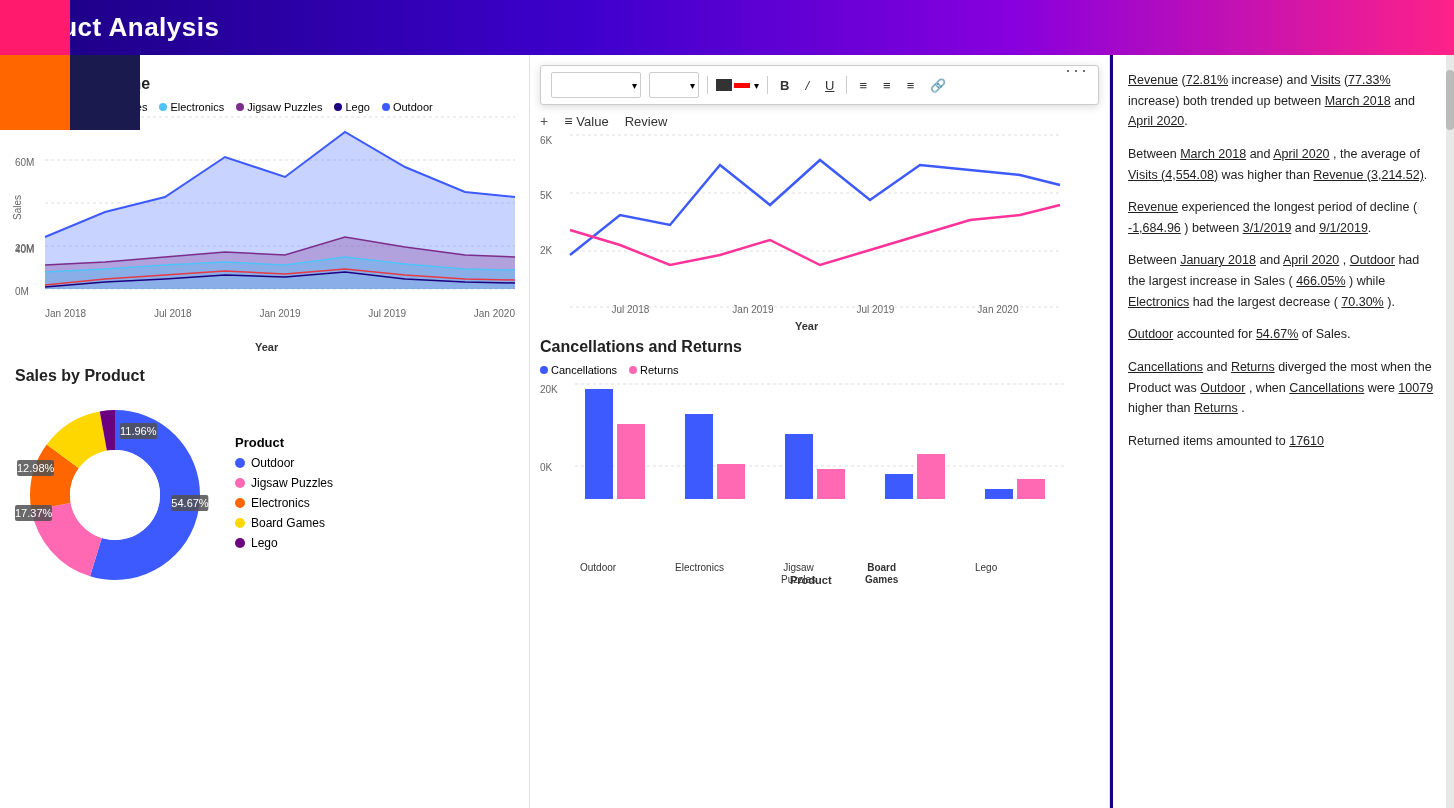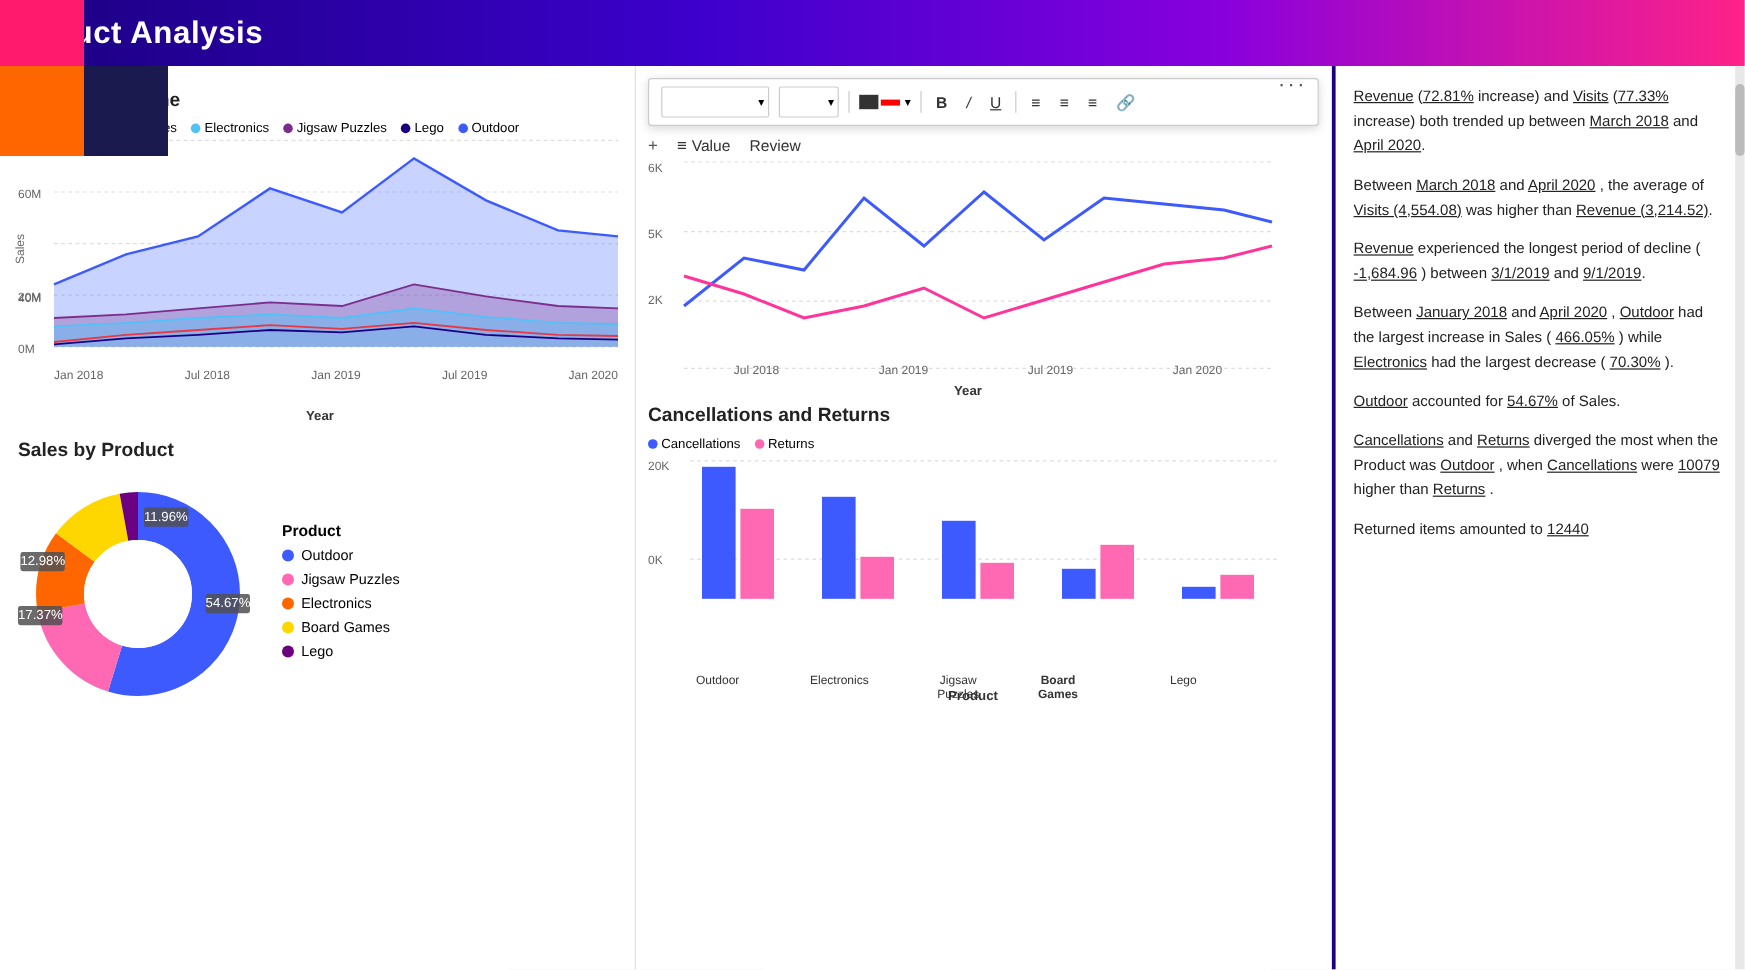--- a/index.html
+++ b/index.html
@@ -482,21 +482,21 @@
       <span class="rp-link">Cancellations</span>
       <span> were </span>
       <span class="rp-link">10079</span>
       <span> higher than </span>
       <span class="rp-link">Returns</span>
       <span>.</span>
     </div>
 
     <div class="rp-text">
       <span>Returned items amounted to </span>
-      <span class="rp-link">12440</span>
+      <span class="rp-link">17610</span>
     </div>
 
     <div style="position:absolute;right:0;top:0;width:8px;height:100%;background:#e8e8e8;">
       <div style="width:8px;height:60px;background:#bbb;border-radius:4px;margin-top:15px;"></div>
     </div>
   </div>
 
 </div>
 
 </body></html>

